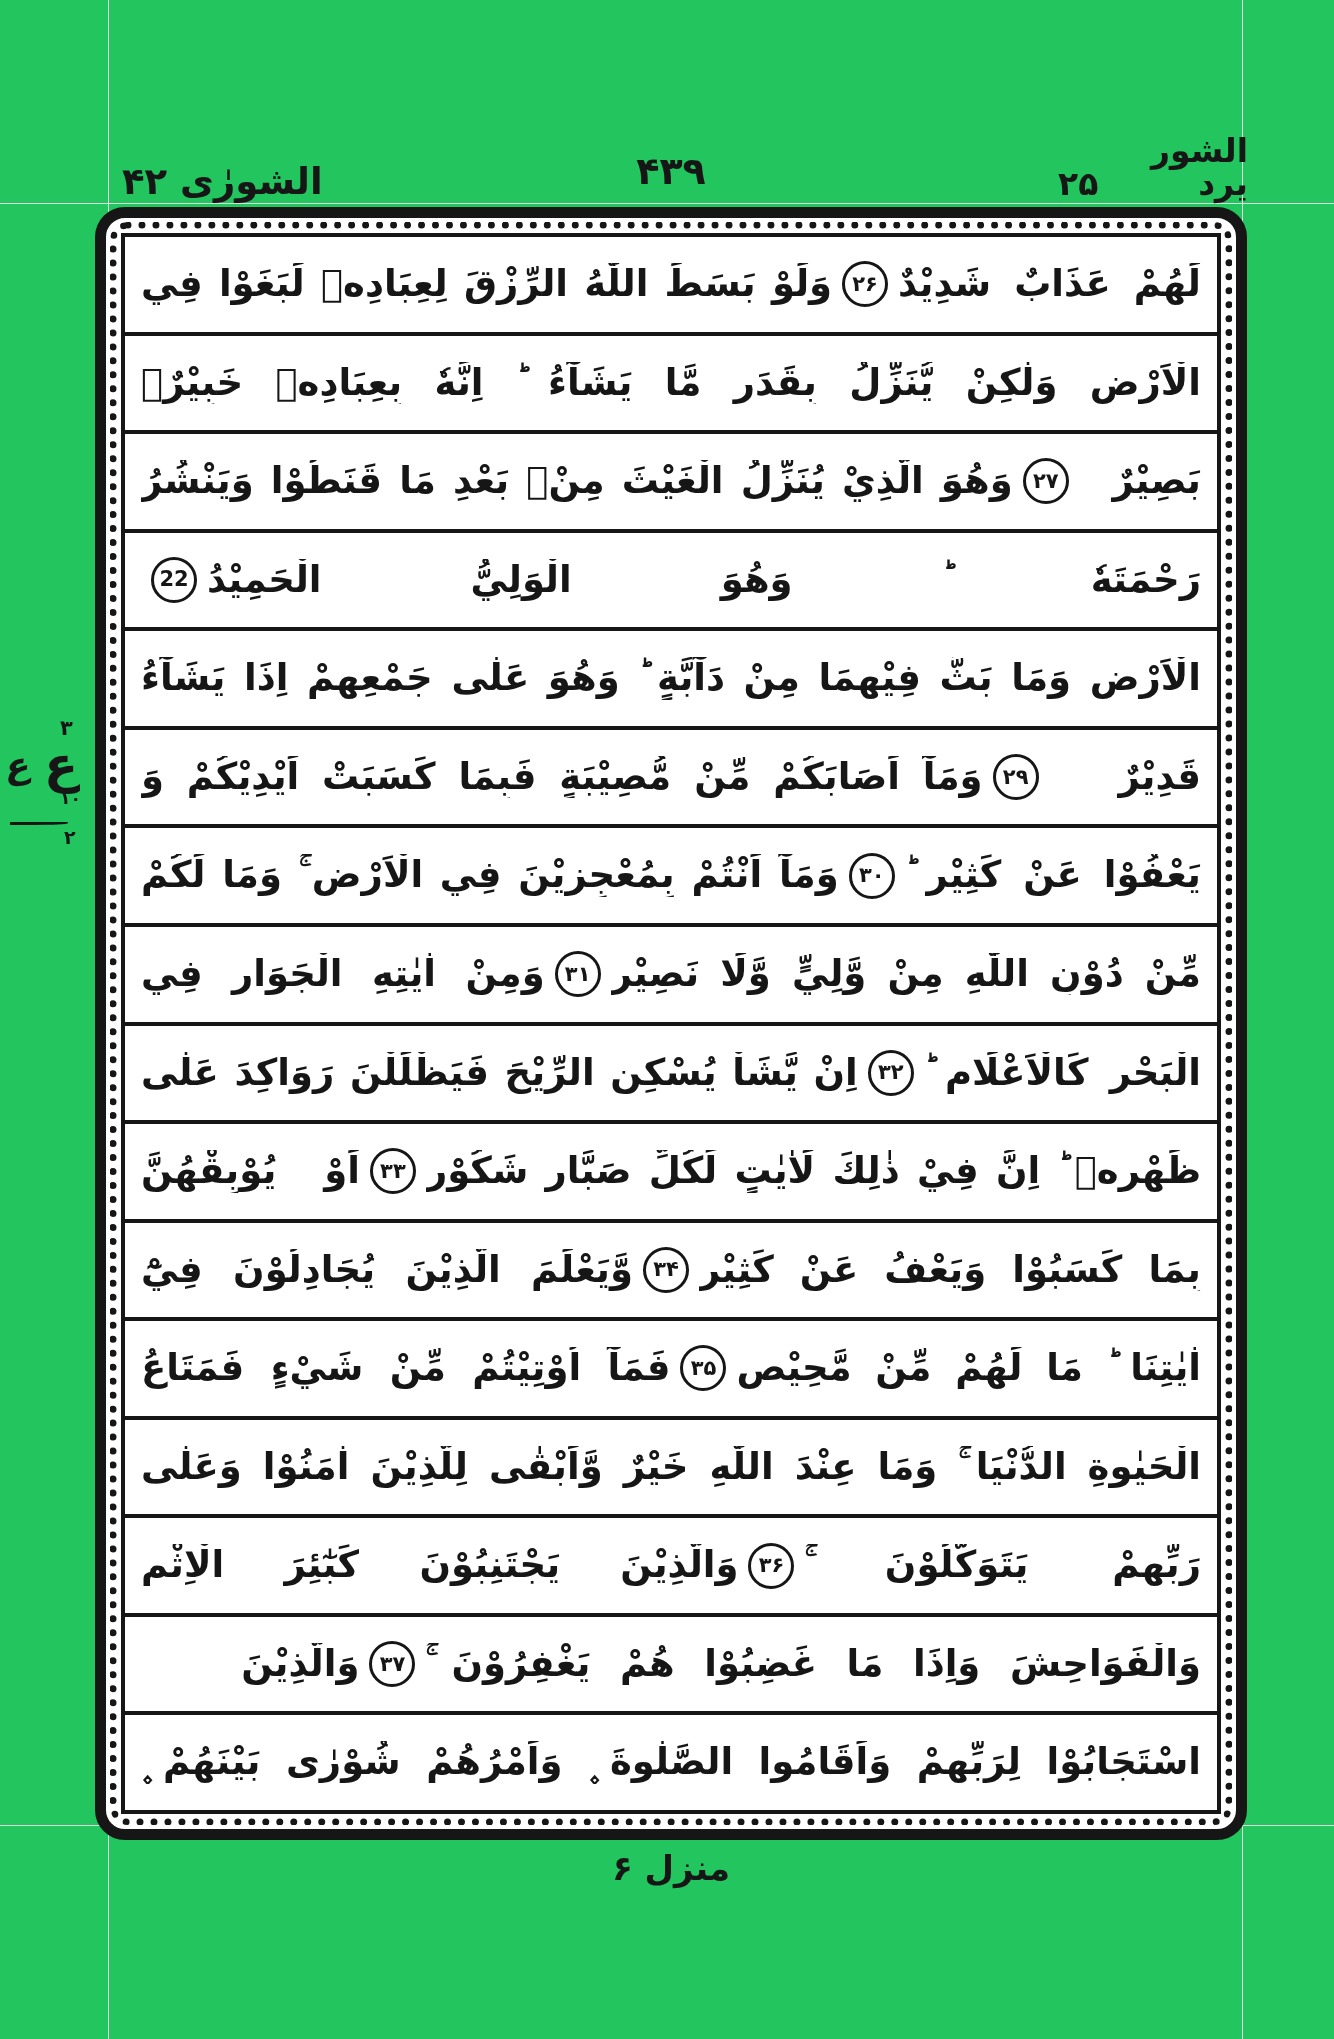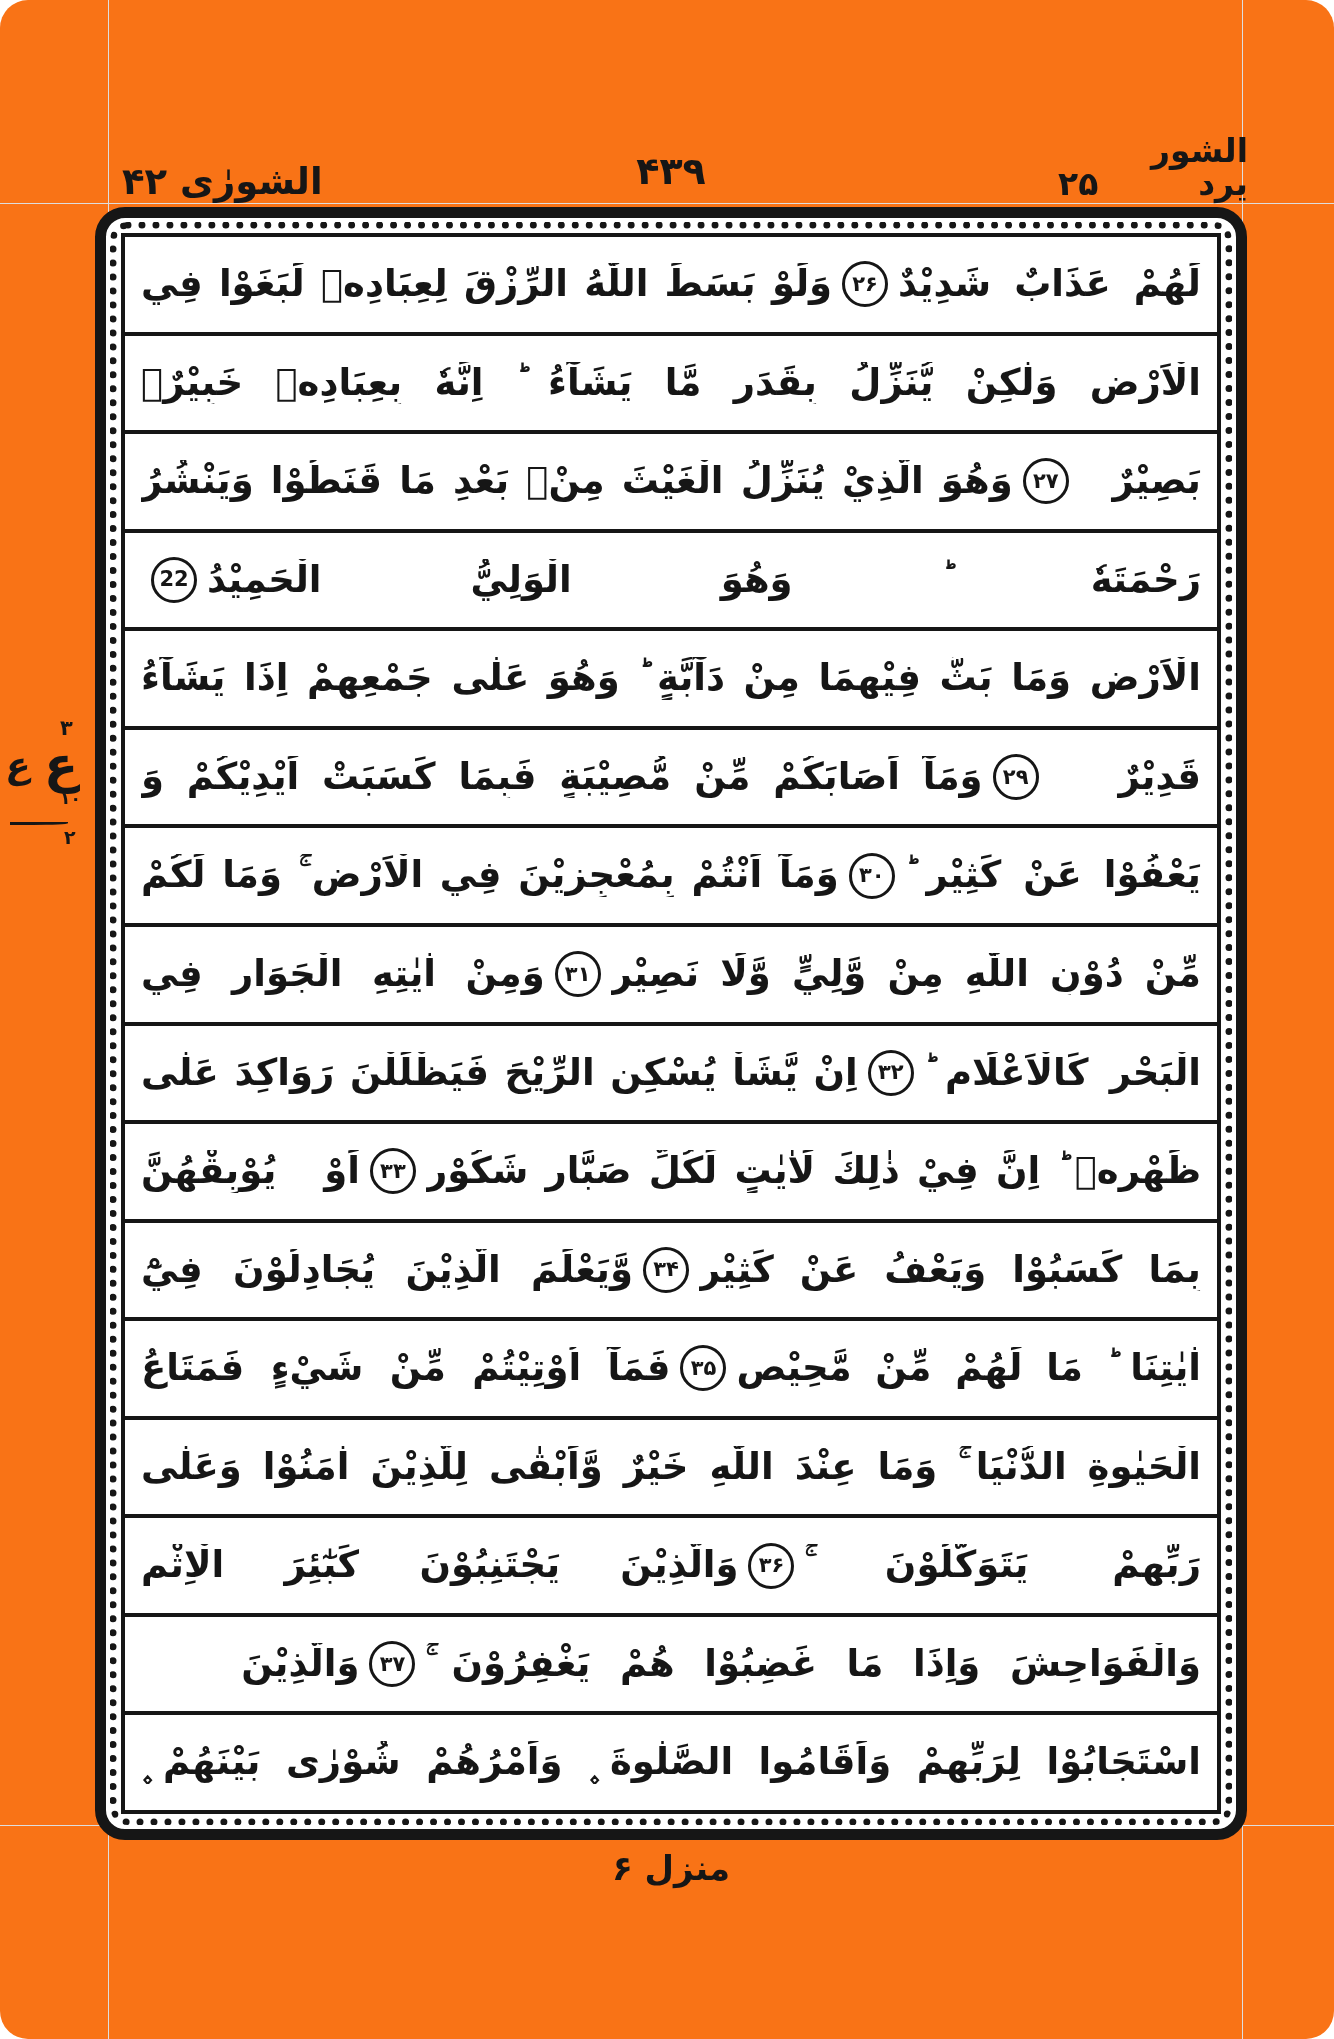--- a/index.html
+++ b/index.html
@@ -1,18 +1,18 @@
 <!DOCTYPE html>
 <html lang="ar" dir="rtl"><head>
 <meta charset="utf-8">
 <style>
   html,body{margin:0;padding:0;background:#ffffff;}
   .canvas{
-    position:relative;width:1334px;height:2039px;background:#f97316;
-    font-family:"DejaVu Sans", sans-serif;color:#161616;overflow:hidden;border-radius:28px;
+    position:relative;width:1334px;height:2039px;background:#22c55e;
+    font-family:"DejaVu Sans", sans-serif;color:#161616;overflow:hidden;
   }
   
   .guide{position:absolute;background:#dedede;z-index:0;}
   .guide.h{height:1px;left:0;width:1334px;}
   .guide.v{width:1px;top:0;height:2039px;}
 
   
   .hdr{position:absolute;top:138px;height:62px;display:flex;align-items:flex-end;z-index:3;}
   .hdr-surah{left:122px;font-size:37px;font-weight:bold;}
   .hdr-page{left:560px;width:222px;justify-content:center;font-size:38px;font-weight:bold;top:128px;}

